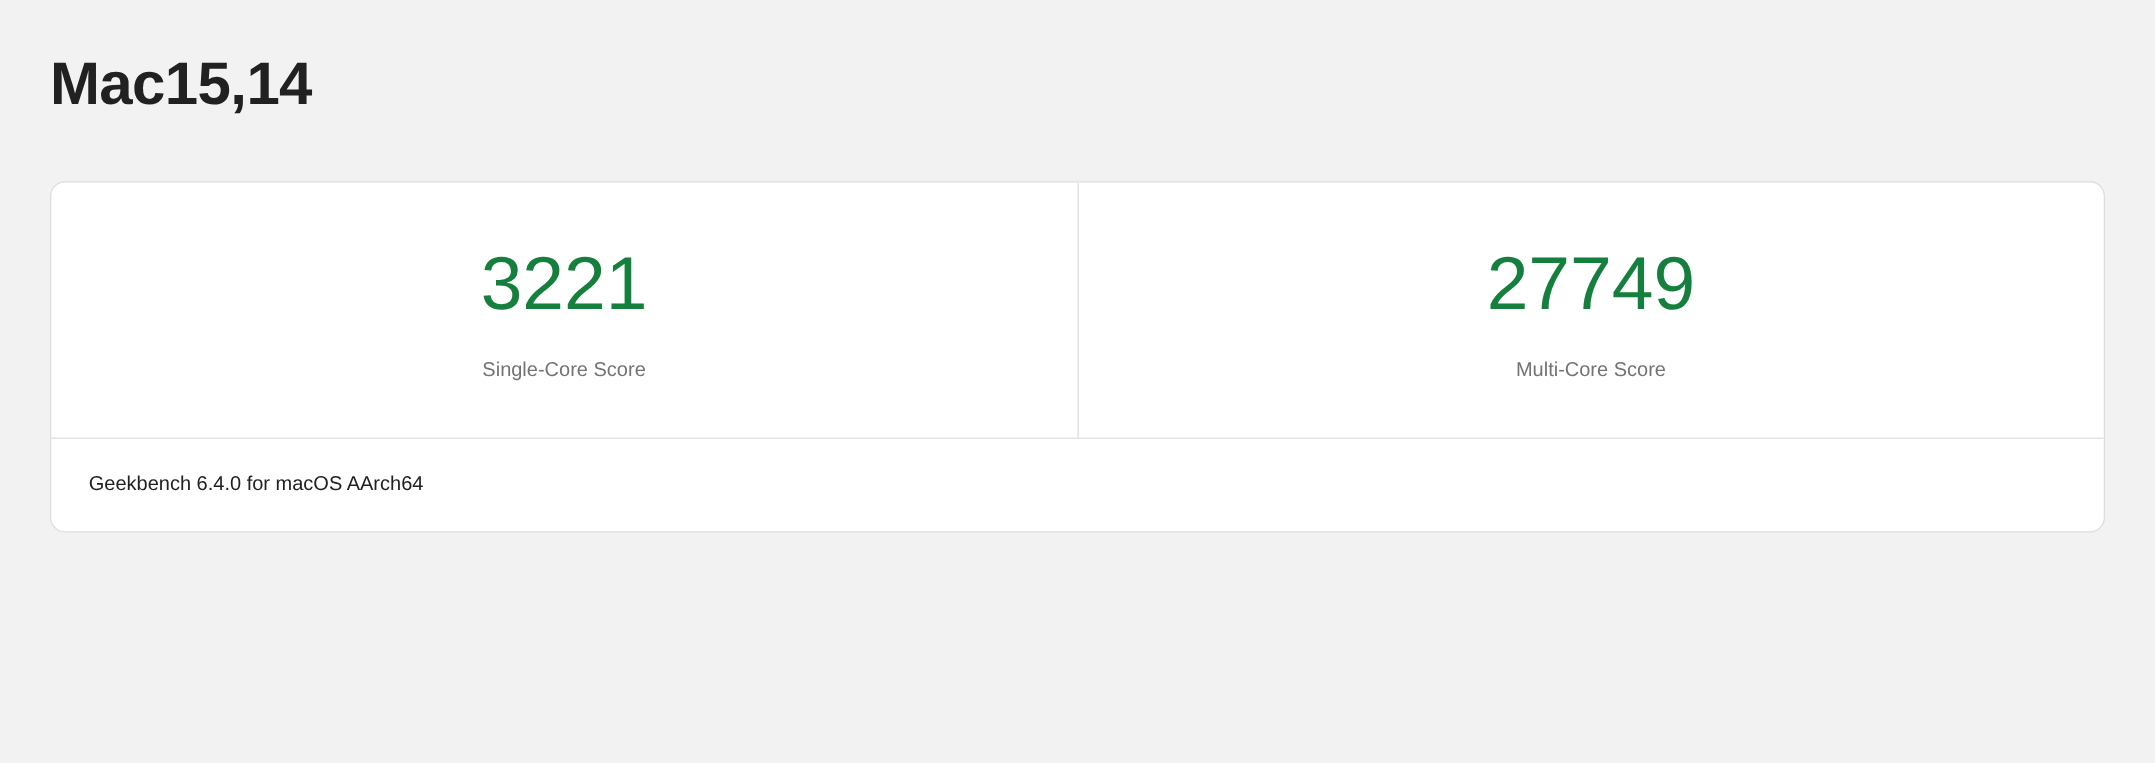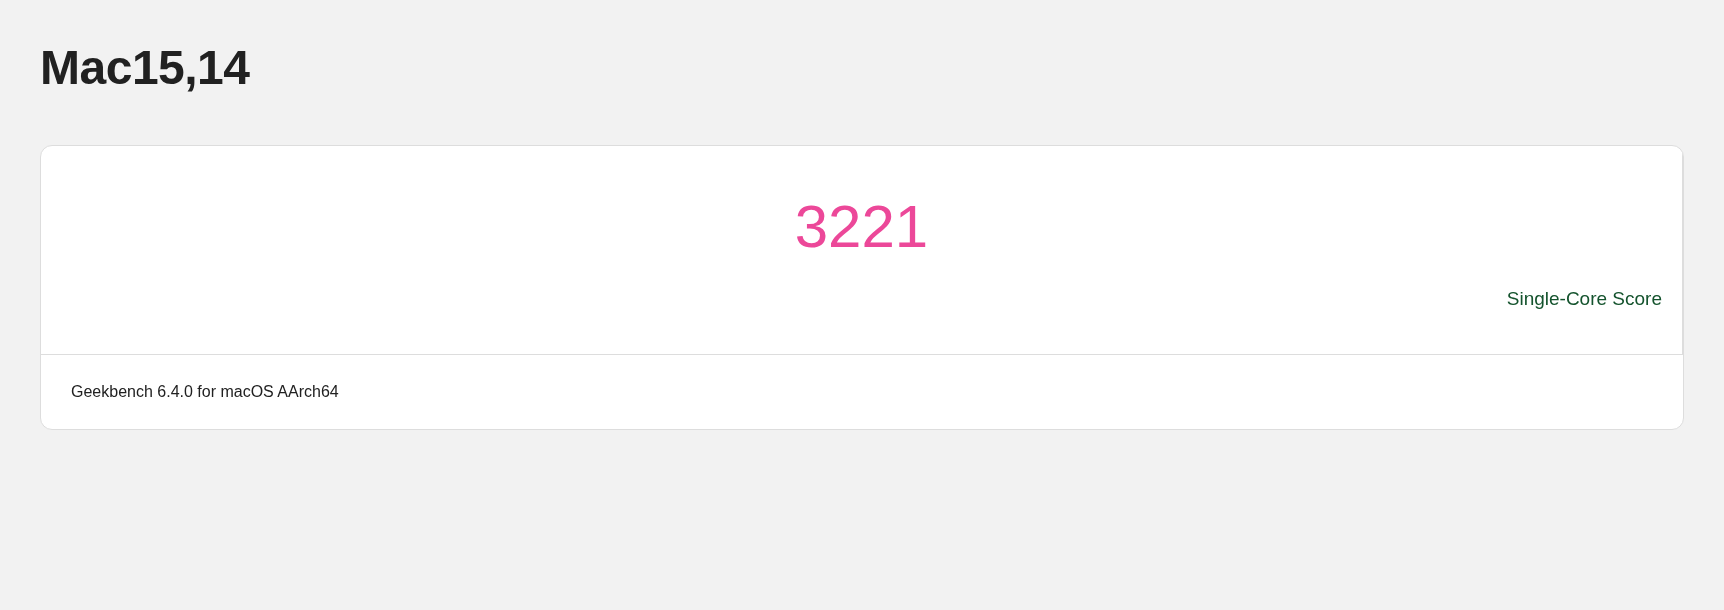--- a/index.html
+++ b/index.html
@@ -34,44 +34,47 @@
       flex: 1;
       text-align: center;
       padding: 48px 20px 44px 20px;
     }
     .score-cell:first-child {
       border-right: 1px solid #dddddd;
     }
     .score-value {
       font-size: 60px;
       font-weight: 400;
-      color: #ec4899;
+      color: #15803d;
       line-height: 1.1;
       margin-bottom: 28px;
     }
     .score-label {
-      font-size: 19px;
+      font-size: 16px;
       font-weight: 400;
-      color: #14532d;
-      text-align: right;
+      color: #737373;
     }
     .footer-row {
       border-top: 1px solid #dddddd;
       padding: 28px 30px;
       font-size: 16px;
       font-weight: 400;
       color: #212121;
     }
   </style>
 </head>
 <body>
 
 <h1 class="page-title">Mac15,14</h1>
 
 <div class="score-card">
   <div class="scores-row">
     <div class="score-cell">
       <div class="score-value">3221</div>
       <div class="score-label">Single-Core Score</div>
     </div>
+    <div class="score-cell">
+      <div class="score-value">27749</div>
+      <div class="score-label">Multi-Core Score</div>
+    </div>
   </div>
   <div class="footer-row">Geekbench 6.4.0 for macOS AArch64</div>
 </div>
 
 </body></html>

